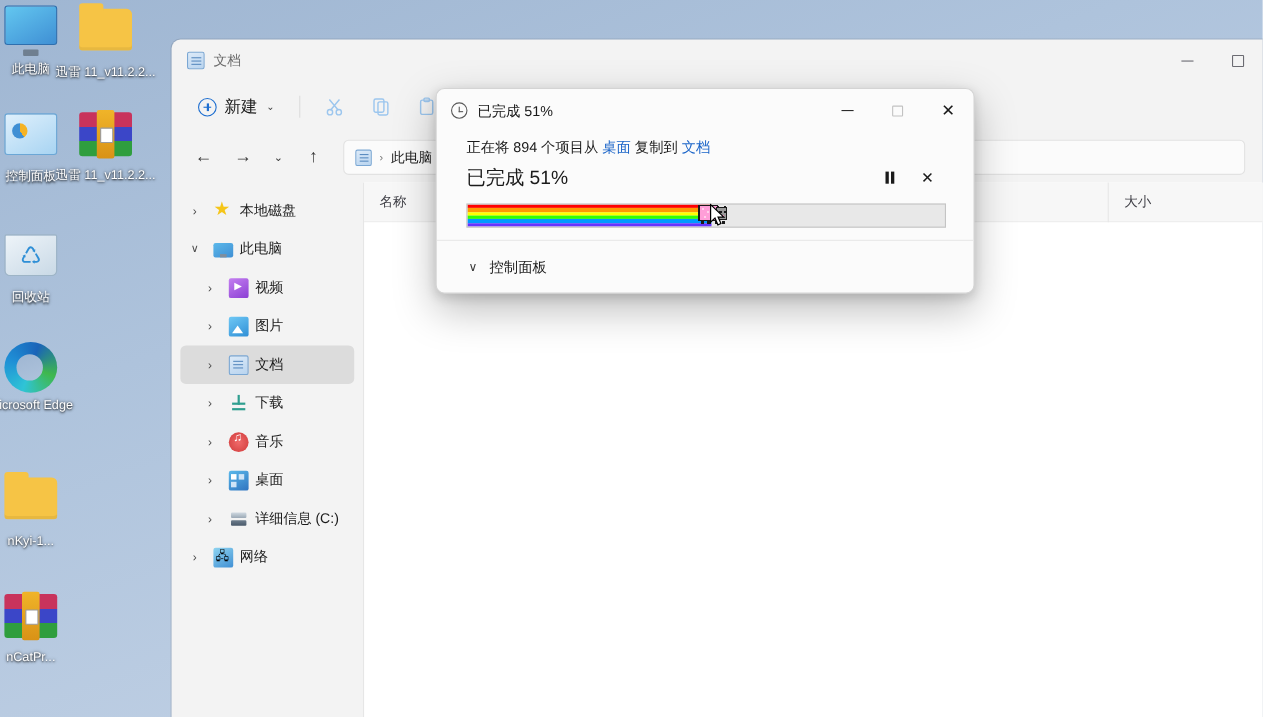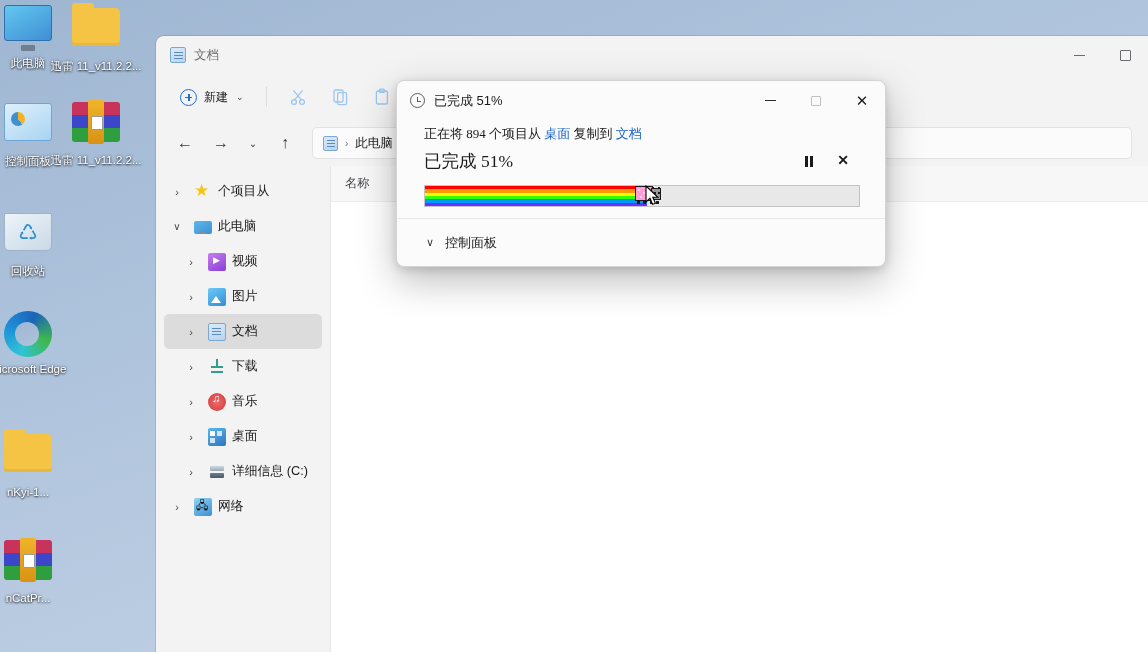--- a/index.html
+++ b/index.html
@@ -67,21 +67,21 @@
   .ex-winbtn { width:46px; height:38px; display:flex; align-items:center; justify-content:center; }
   .ex-winbtn .min { width:11px; height:1px; background:#6b6b72; }
   .ex-winbtn .max { width:11px; height:11px; border:1px solid #6b6b72; border-radius:1px; }
 
   .ex-toolbar { height: 46px; display:flex; align-items:center; gap:4px; padding-left:14px; }
   .tb-new { display:flex; align-items:center; gap:7px; padding:6px 10px; border-radius:5px; }
   .tb-plus { width:17px; height:17px; border:1.4px solid #1f6fd0; border-radius:50%; position:relative; }
   .tb-plus::before, .tb-plus::after { content:""; position:absolute; background:#1f6fd0; }
   .tb-plus::before { left:4px; top:7.2px; width:7px; height:1.6px; }
   .tb-plus::after { left:7.2px; top:4px; width:1.6px; height:7px; }
-  .tb-new-label { font-size:12px; color:#1a1a1a; }
+  .tb-new-label { font-size:15px; color:#1a1a1a; }
   .tb-caret { font-size:9px; color:#444; margin-left:1px; }
   .tb-sep { width:1px; height:20px; background:#dcdcdc; margin:0 8px; }
   .tb-icon { width:38px; height:32px; display:flex; align-items:center; justify-content:center; border-radius:5px; }
   .tb-icon svg { display:block; }
 
   .ex-navbar { height: 46px; display:flex; align-items:center; gap:2px; padding-left:12px; }
   .nav-btn { width:34px; height:32px; display:flex; align-items:center; justify-content:center;
     border-radius:5px; color:#3a3a3a; font-size:16px; }
   .nav-btn.small { font-size:10px; width:26px; }
   .crumbbar { flex:1; height:32px; margin-left:8px; margin-right:16px; background:#fbfbfb;
@@ -155,21 +155,21 @@
   .clock { width:15px; height:15px; border:1.4px solid #5a5a5a; border-radius:50%; position:relative; }
   .clock::before { content:""; position:absolute; left:5.6px; top:2.6px; width:1.2px; height:5px; background:#5a5a5a; }
   .clock::after { content:""; position:absolute; left:6.2px; top:6.8px; width:4px; height:1.2px; background:#5a5a5a; }
   .dlg-title-text { font-size:13px; color:#1a1a1a; }
   .dlg-winbtns { position:absolute; right:0; top:0; display:flex; }
   .dlg-winbtn { width:46px; height:39px; display:flex; align-items:center; justify-content:center; }
   .dlg-winbtn .min { width:11px; height:1px; background:#2b2b2b; }
   .dlg-winbtn .max { width:10px; height:10px; border:1px solid #c2c2c2; border-radius:1px; }
   .dlg-winbtn .cls { font-size:15px; color:#1a1a1a; line-height:1; }
 
-  .dlg-body { padding: 5px 27px 0 27px; font-family: Liberation Serif, serif; }
+  .dlg-body { padding: 5px 27px 0 27px; }
   .dlg-line1 { font-size:13px; color:#1a1a1a; white-space:nowrap; }
   .dlg-line1 .lnk { color:#1a64c8; }
   .dlg-row2 { display:flex; align-items:center; justify-content:space-between; margin-top:6px; }
   .dlg-pct { font-size:17.5px; color:#1a1a1a; }
   .dlg-actions { display:flex; align-items:center; gap:24px; padding-right:9px; }
   .act-pause { display:flex; gap:2.5px; }
   .act-pause i { display:block; width:3px; height:11px; background:#1a1a1a; }
   .act-cancel { font-size:14px; color:#1a1a1a; font-weight:bold; line-height:1; }
 
   .pbar { position:relative; margin-top:12px; height:22px; width:436px;
@@ -303,21 +303,21 @@
         <span class="crumb-sep">›</span>
         <span class="crumb-text">此电脑</span>
       </div>
     </div>
 
     <div class="ex-body">
       <div class="ex-tree">
         <div class="tree-item">
           <span class="tw">›</span>
           <span class="ti i-star"></span>
-          <span class="tlabel">个项目从</span>
+          <span class="tlabel">本地磁盘</span>
         </div>
         <div class="tree-item">
           <span class="tw down">∨</span>
           <span class="ti i-pc"></span>
           <span class="tlabel">此电脑</span>
         </div>
         <div class="tree-item indent">
           <span class="tw">›</span>
           <span class="ti i-video"></span>
           <span class="tlabel">视频</span>
@@ -357,20 +357,21 @@
           <span class="ti i-net"></span>
           <span class="tlabel">网络</span>
         </div>
       </div>
 
       <div class="ex-files">
         <div class="colhdr">
           <div class="col col-name">名称</div>
           <div class="col col-date"></div>
           <div class="col col-type"></div>
+          <div class="col col-size">大小</div>
         </div>
       </div>
     </div>
   </div>
 
   <div id="copydlg">
 
     <div class="dlg-title">
       <div class="dlg-title-left">
         <span class="clock"></span>

